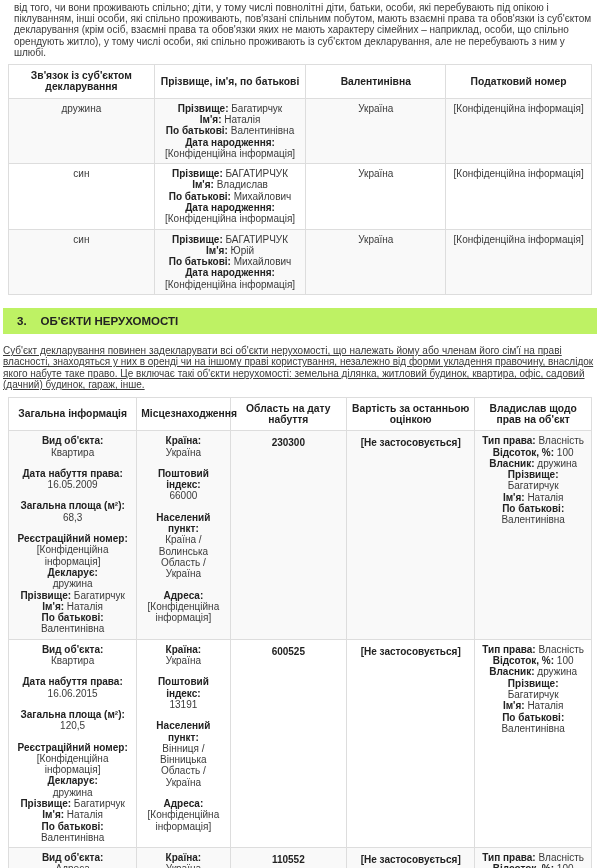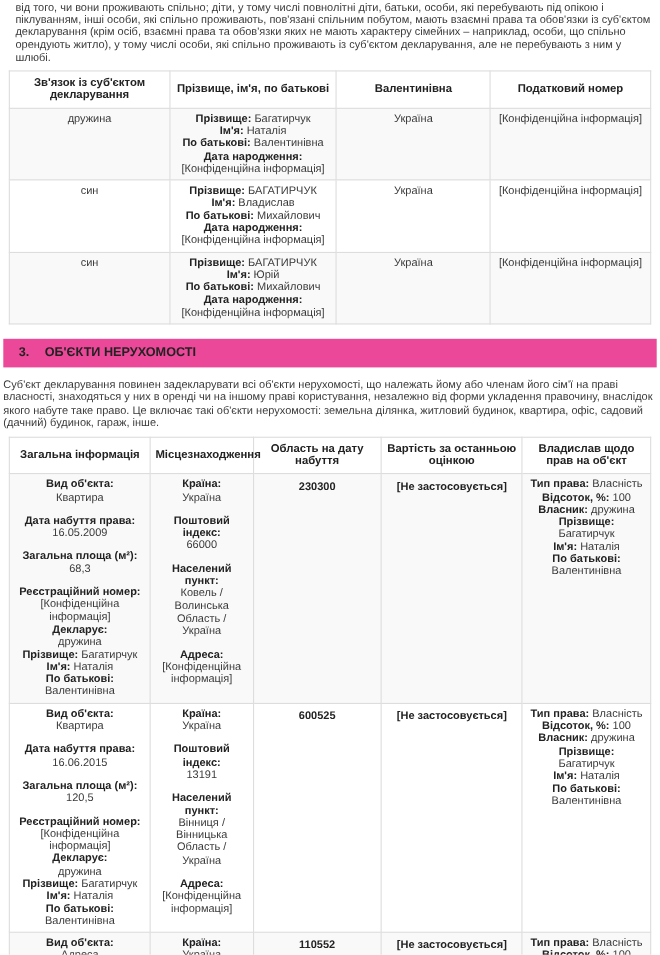--- a/index.html
+++ b/index.html
@@ -40,32 +40,33 @@
     background: #ffffff;
   }
   table.doc-table tbody tr:nth-child(odd) { background: #f9f9f9; }
   table.doc-table tbody tr:nth-child(even) { background: #ffffff; }
   table.doc-table b { color: #222222; }
   .ln { min-height: 11.3px; }
   .gap { height: 10px; }
   .val-cell { font-weight: bold; color: #222222; padding-top: 6px !important; }
   .section-bar {
     margin: 13px 3px 0 3px;
-    background: #ec4899;
+    background: #bef264;
     padding: 7px 12px 7px 14px;
     font-size: 11.5px;
     font-weight: bold;
     color: #222222;
   }
   .section-bar .sec-num { margin-right: 14px; }
   .section-intro {
     margin: 11px 3px 0 3px;
     font-size: 10px;
     line-height: 11.4px;
     color: #3a3a3a;
+    text-decoration: underline;
   }
   
   table.family-table col.c1 { width: 25%; }
   table.family-table col.c2 { width: 26%; }
   table.family-table col.c3 { width: 24%; }
   table.family-table col.c4 { width: 25%; }
   table.estate-table col.e1 { width: 22%; }
   table.estate-table col.e2 { width: 16%; }
   table.estate-table col.e3 { width: 20%; }
   table.estate-table col.e4 { width: 22%; }
@@ -176,21 +177,21 @@
           <div class="ln">Валентинівна</div>
         </td>
       <td>
           <div class="ln"><b>Країна:</b></div>
           <div class="ln">Україна</div>
           <div class="gap"></div>
           <div class="ln"><b>Поштовий індекс:</b></div>
           <div class="ln">66000</div>
           <div class="gap"></div>
           <div class="ln"><b>Населений пункт:</b></div>
-          <div class="ln">Ковель / Волинська Область / Україна</div>
+          <div class="ln">Країна / Волинська Область / Україна</div>
           <div class="gap"></div>
           <div class="ln"><b>Адреса:</b></div>
           <div class="ln">[Конфіденційна інформація]</div>
         </td>
       <td class="val-cell">230300</td>
       <td class="val-cell">[Не застосовується]</td>
       <td>
           <div class="ln"><b>Тип права:</b> Власність</div>
           <div class="ln"><b>Відсоток, %:</b> 100</div>
           <div class="ln"><b>Власник:</b> дружина</div>

